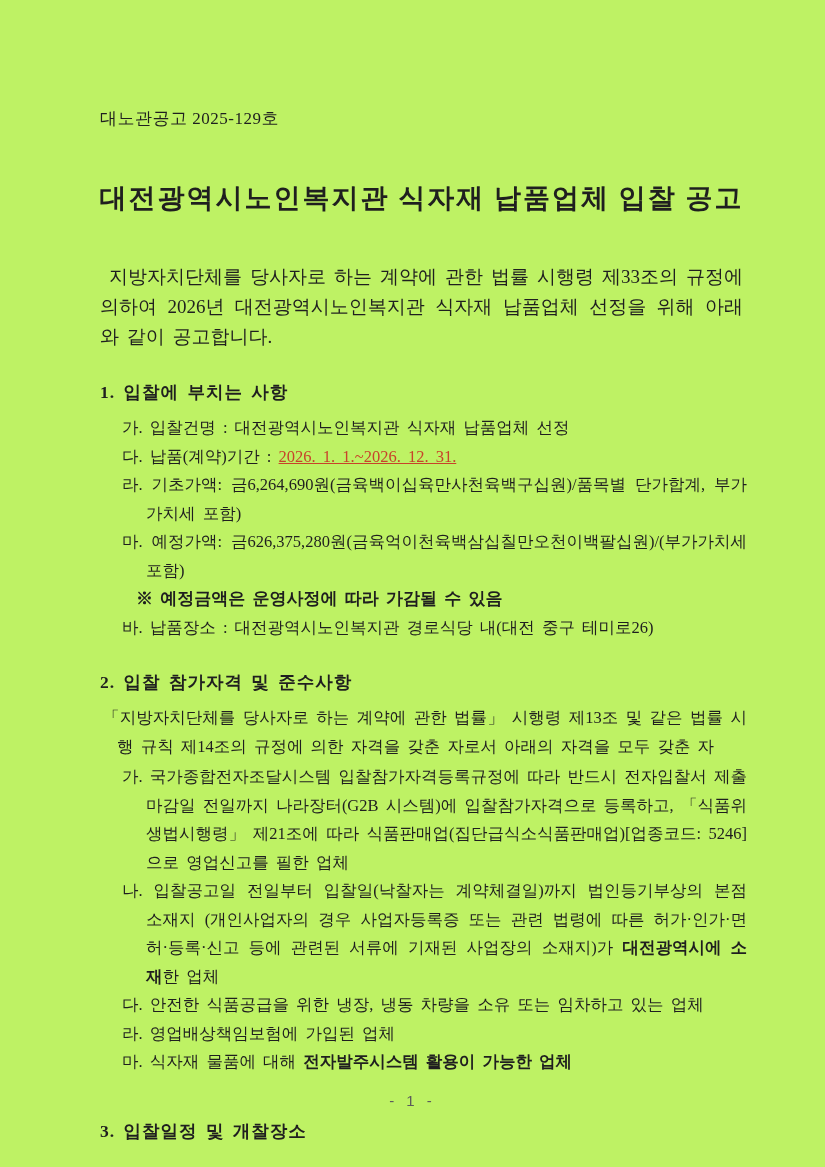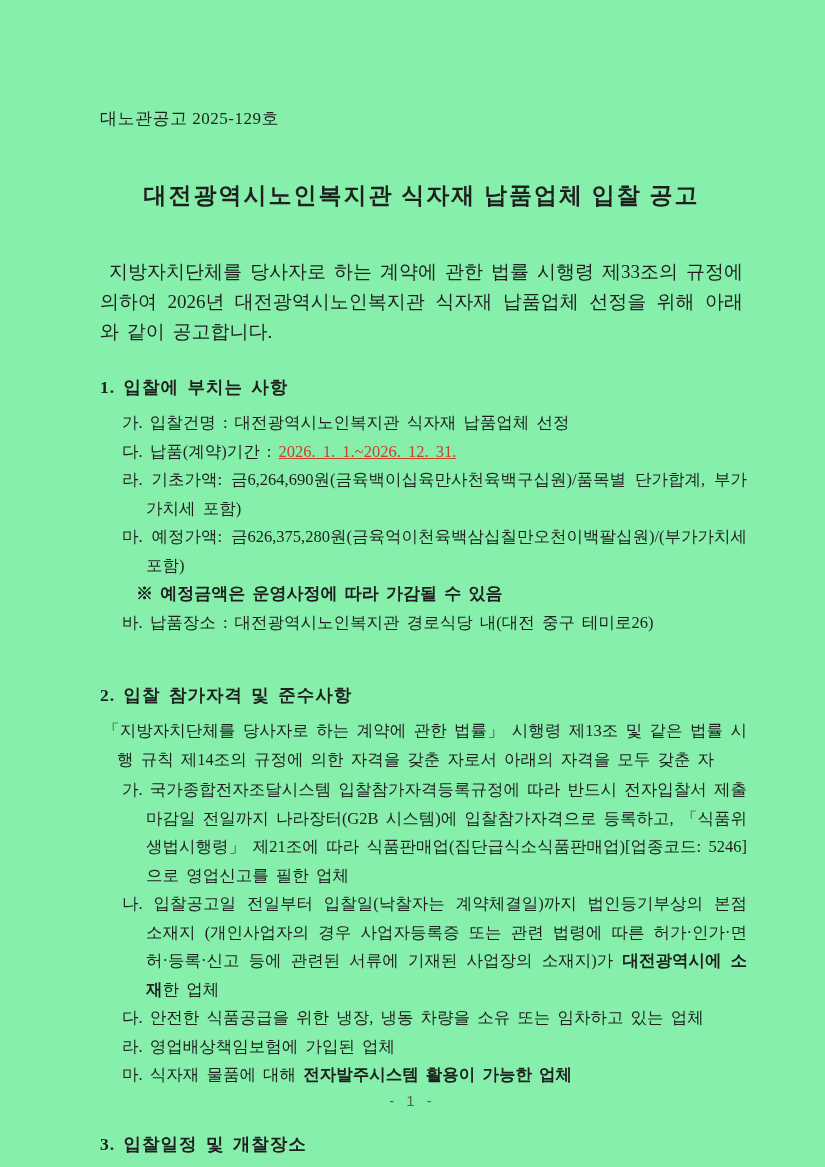--- a/index.html
+++ b/index.html
@@ -1,50 +1,50 @@
 <!DOCTYPE html>
 <html><head>
 <meta charset="utf-8">
 <style>
   html, body { margin: 0; padding: 0; background: #e8e8e8; }
   .page {
     position: relative;
     width: 825px;
     height: 1167px;
     margin: 0 auto;
-    background: #86efac;
+    background: #bef264;
     font-family: "Liberation Serif", "DejaVu Serif", serif;
     color: #1f1f1f;
     overflow: hidden;
     box-sizing: border-box;
   }
   .doc-number {
     margin: 107px 0 0 100px;
     font-size: 17px;
     letter-spacing: 0.5px;
   }
   .doc-title {
     margin: 50px 80px 0 98px;
-    font-size: 23px;
+    font-size: 27px;
     font-weight: 700;
     text-align: center;
     letter-spacing: 2px;
     white-space: nowrap;
   }
   .intro {
     margin: 46px 82px 0 100px;
     font-size: 19px;
     line-height: 30px;
     text-align: justify;
     text-indent: 9px;
     word-spacing: 3px;
   }
   .section { margin-left: 100px; margin-right: 78px; }
   .sec-1 { margin-top: 28px; }
-  .sec-2 { margin-top: 46px; }
+  .sec-2 { margin-top: 28px; }
   .sec-3 { margin-top: 42px; }
   .sec-heading {
     font-size: 17.5px;
     font-weight: 700;
     letter-spacing: 1px;
     margin: 0 0 10px 0;
     word-spacing: 3px;
   }
   .items { margin-left: 22px; }
   .item {

